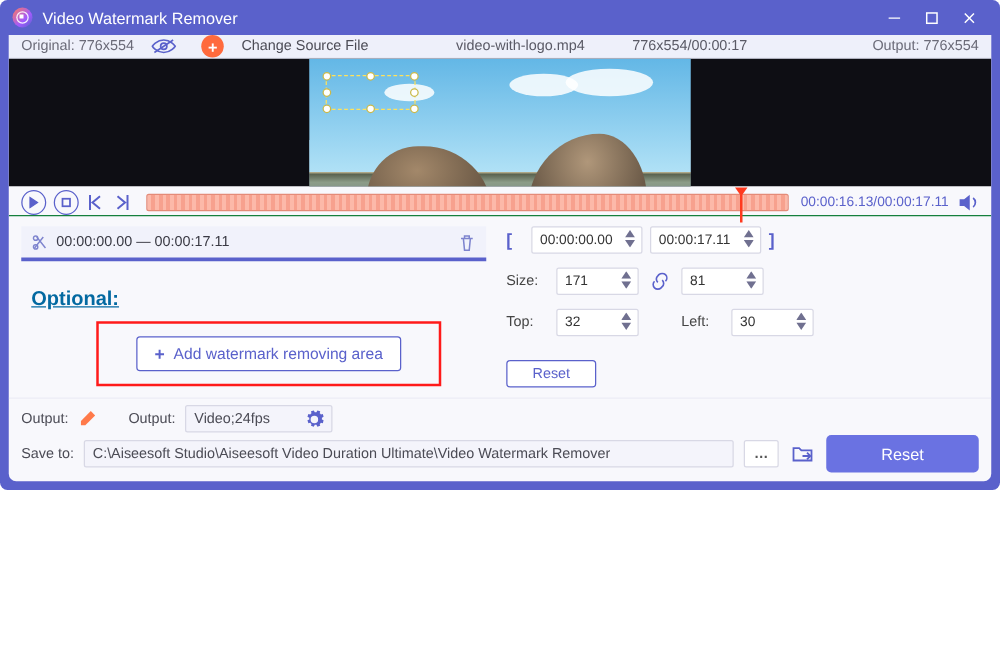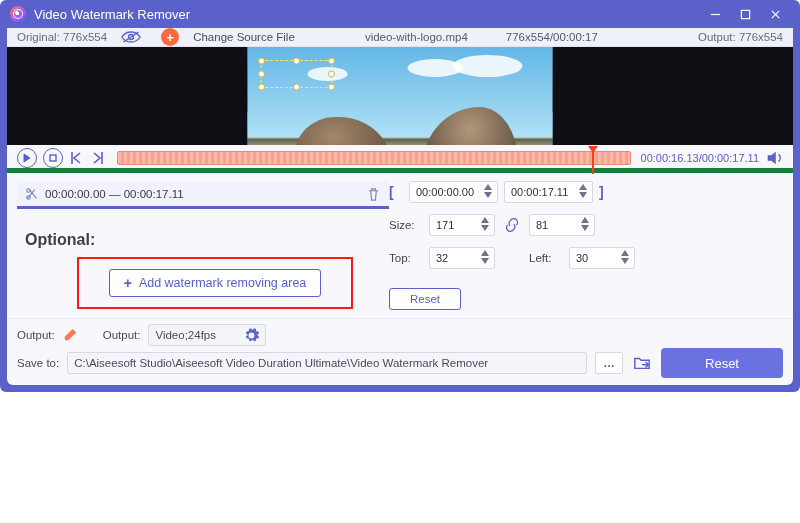--- a/index.html
+++ b/index.html
@@ -54,27 +54,27 @@
   .pbtn{width:20px;height:20px;border:1.4px solid #5a61cb;border-radius:50%;display:flex;align-items:center;justify-content:center;cursor:pointer;}
   .pbtn svg{width:10px;height:10px;stroke:#5a61cb;fill:#5a61cb;}
   .bracket{font-family:monospace;font-size:15px;cursor:pointer;width:16px;text-align:center;color:#5a61cb;}
   .track{flex:1;height:14px;border-radius:2px;background:repeating-linear-gradient(90deg,#fcb9a9 0 3px,#f7a18e 3px 6px);position:relative;margin:0 4px;border:1px solid #e48b78;}
   .track .cursor{position:absolute;top:-6px;width:0;height:0;border-left:5px solid transparent;border-right:5px solid transparent;border-top:7px solid #ff3a1f;right:32px;}
   .track .cursor::after{content:"";position:absolute;left:-1px;top:-1px;width:2px;height:22px;background:#ff3a1f;}
   .timecode{font-size:11px;color:#5a61cb;white-space:nowrap;}
   .vol{width:18px;height:18px;cursor:pointer;}
 
   
-  .mid{display:flex;gap:0;padding:8px 12px 8px 10px;border-top:5px solid #15803d;}
+  .mid{display:flex;gap:16px;padding:8px 12px 8px 10px;border-top:1px solid #15803d;}
   .leftpanel{flex:0 0 372px;}
   .segrow{height:26px;background:#f1f2fb;display:flex;align-items:center;padding:0 8px;color:#3a3a44;font-size:11.5px;}
   .segrow .clipico{width:14px;height:14px;margin-right:6px;color:#7e84ce;}
   .segrow .del{margin-left:auto;width:15px;height:15px;cursor:pointer;color:#7e84ce;}
   .ubar{height:3px;background:#5a61cb;margin-top:-1px;}
-  .optional{color:#404040;font-weight:700;font-size:16px;margin:22px 0 8px 8px;font-family:Arial;}
+  .optional{color:#0369a1;font-weight:700;font-size:16px;margin:22px 0 8px 8px;font-family:Arial;text-decoration:underline;}
   .callout{border:2px solid #ff1a1a;padding:10px 8px;margin:0 36px 0 60px;display:flex;justify-content:center;}
   .addarea{border:1px solid #5a61cb;border-radius:3px;padding:6px 14px;color:#5a61cb;font-size:12.5px;display:flex;align-items:center;gap:7px;background:#fff;cursor:pointer;}
   .addarea .plus{color:#5a61cb;font-weight:bold;font-size:14px;line-height:0;}
   .rightpanel{flex:1;color:#444;}
   .rprow{display:flex;align-items:center;gap:6px;margin-bottom:11px;font-size:11.5px;}
   .sqbr{color:#5a61cb;font-weight:bold;font-size:14px;width:14px;cursor:pointer;}
   .fld{height:22px;border:1px solid #d8d8e5;border-radius:2px;background:#fff;display:flex;align-items:center;padding:0 3px 0 6px;position:relative;}
   .fld input{border:none;outline:none;width:45px;font-size:11px;font-family:inherit;color:#333;background:transparent;}
   .fld.time input{width:68px;}
   .spin{display:flex;flex-direction:column;margin-left:auto;}

